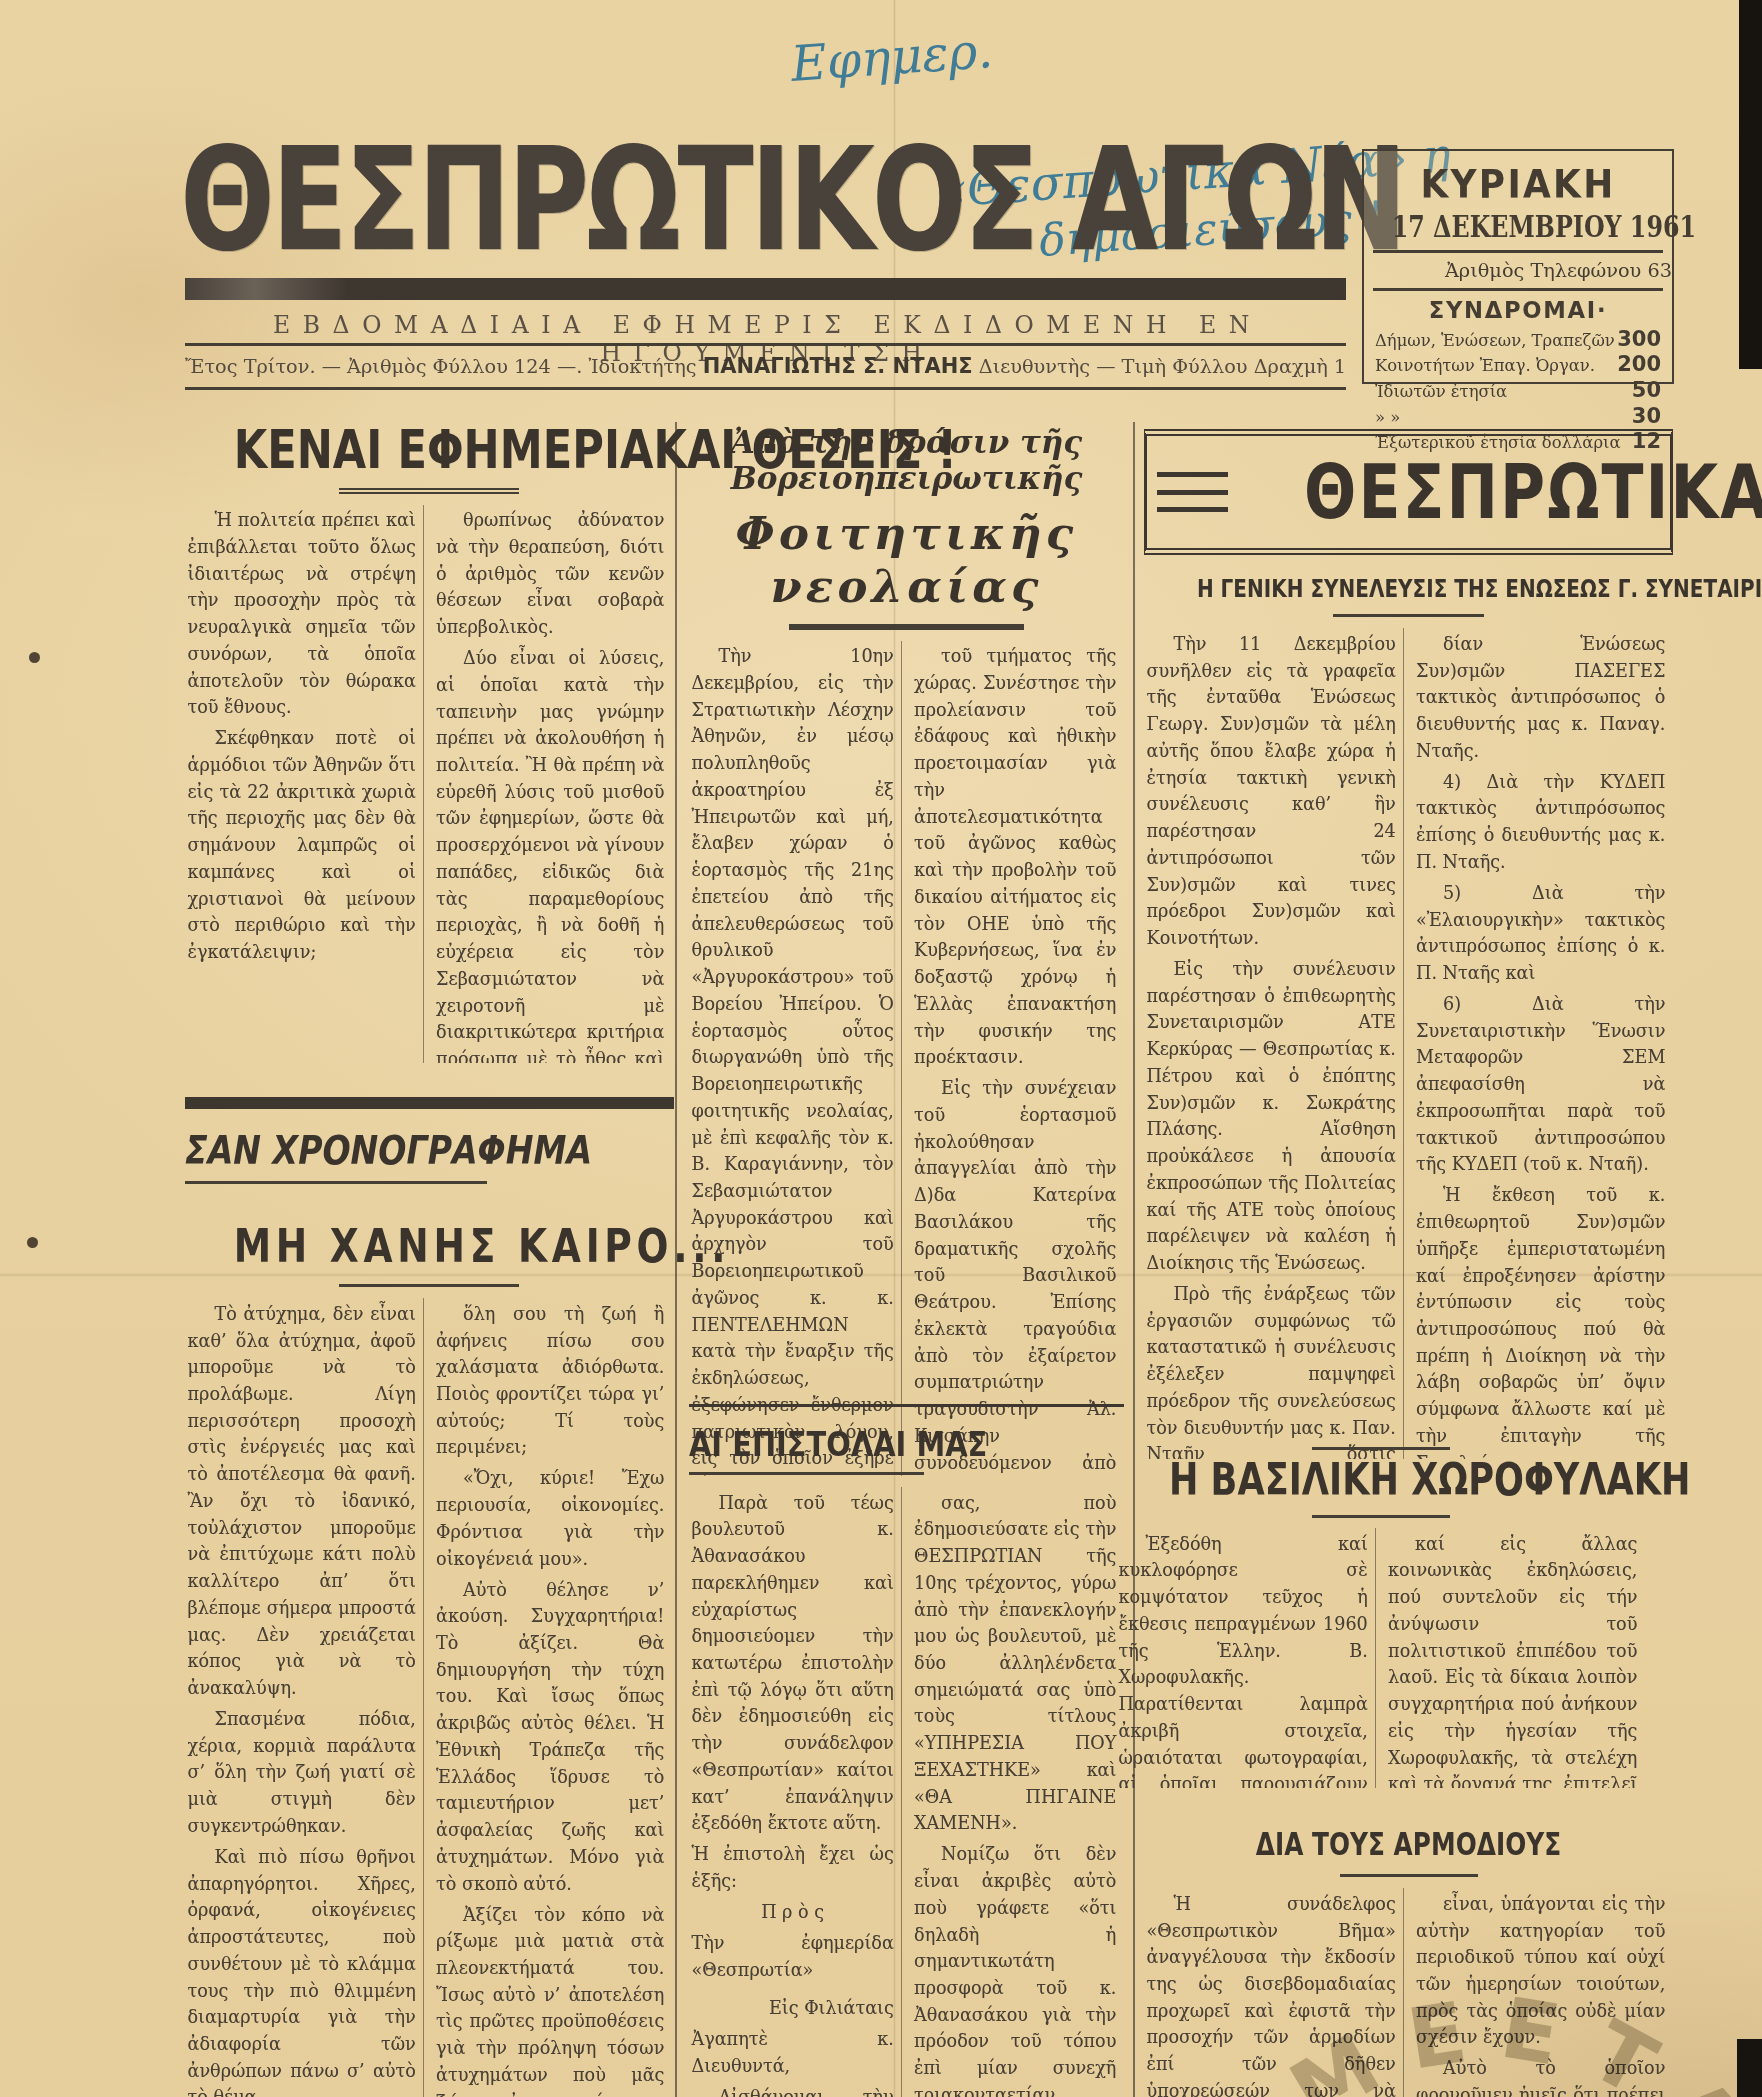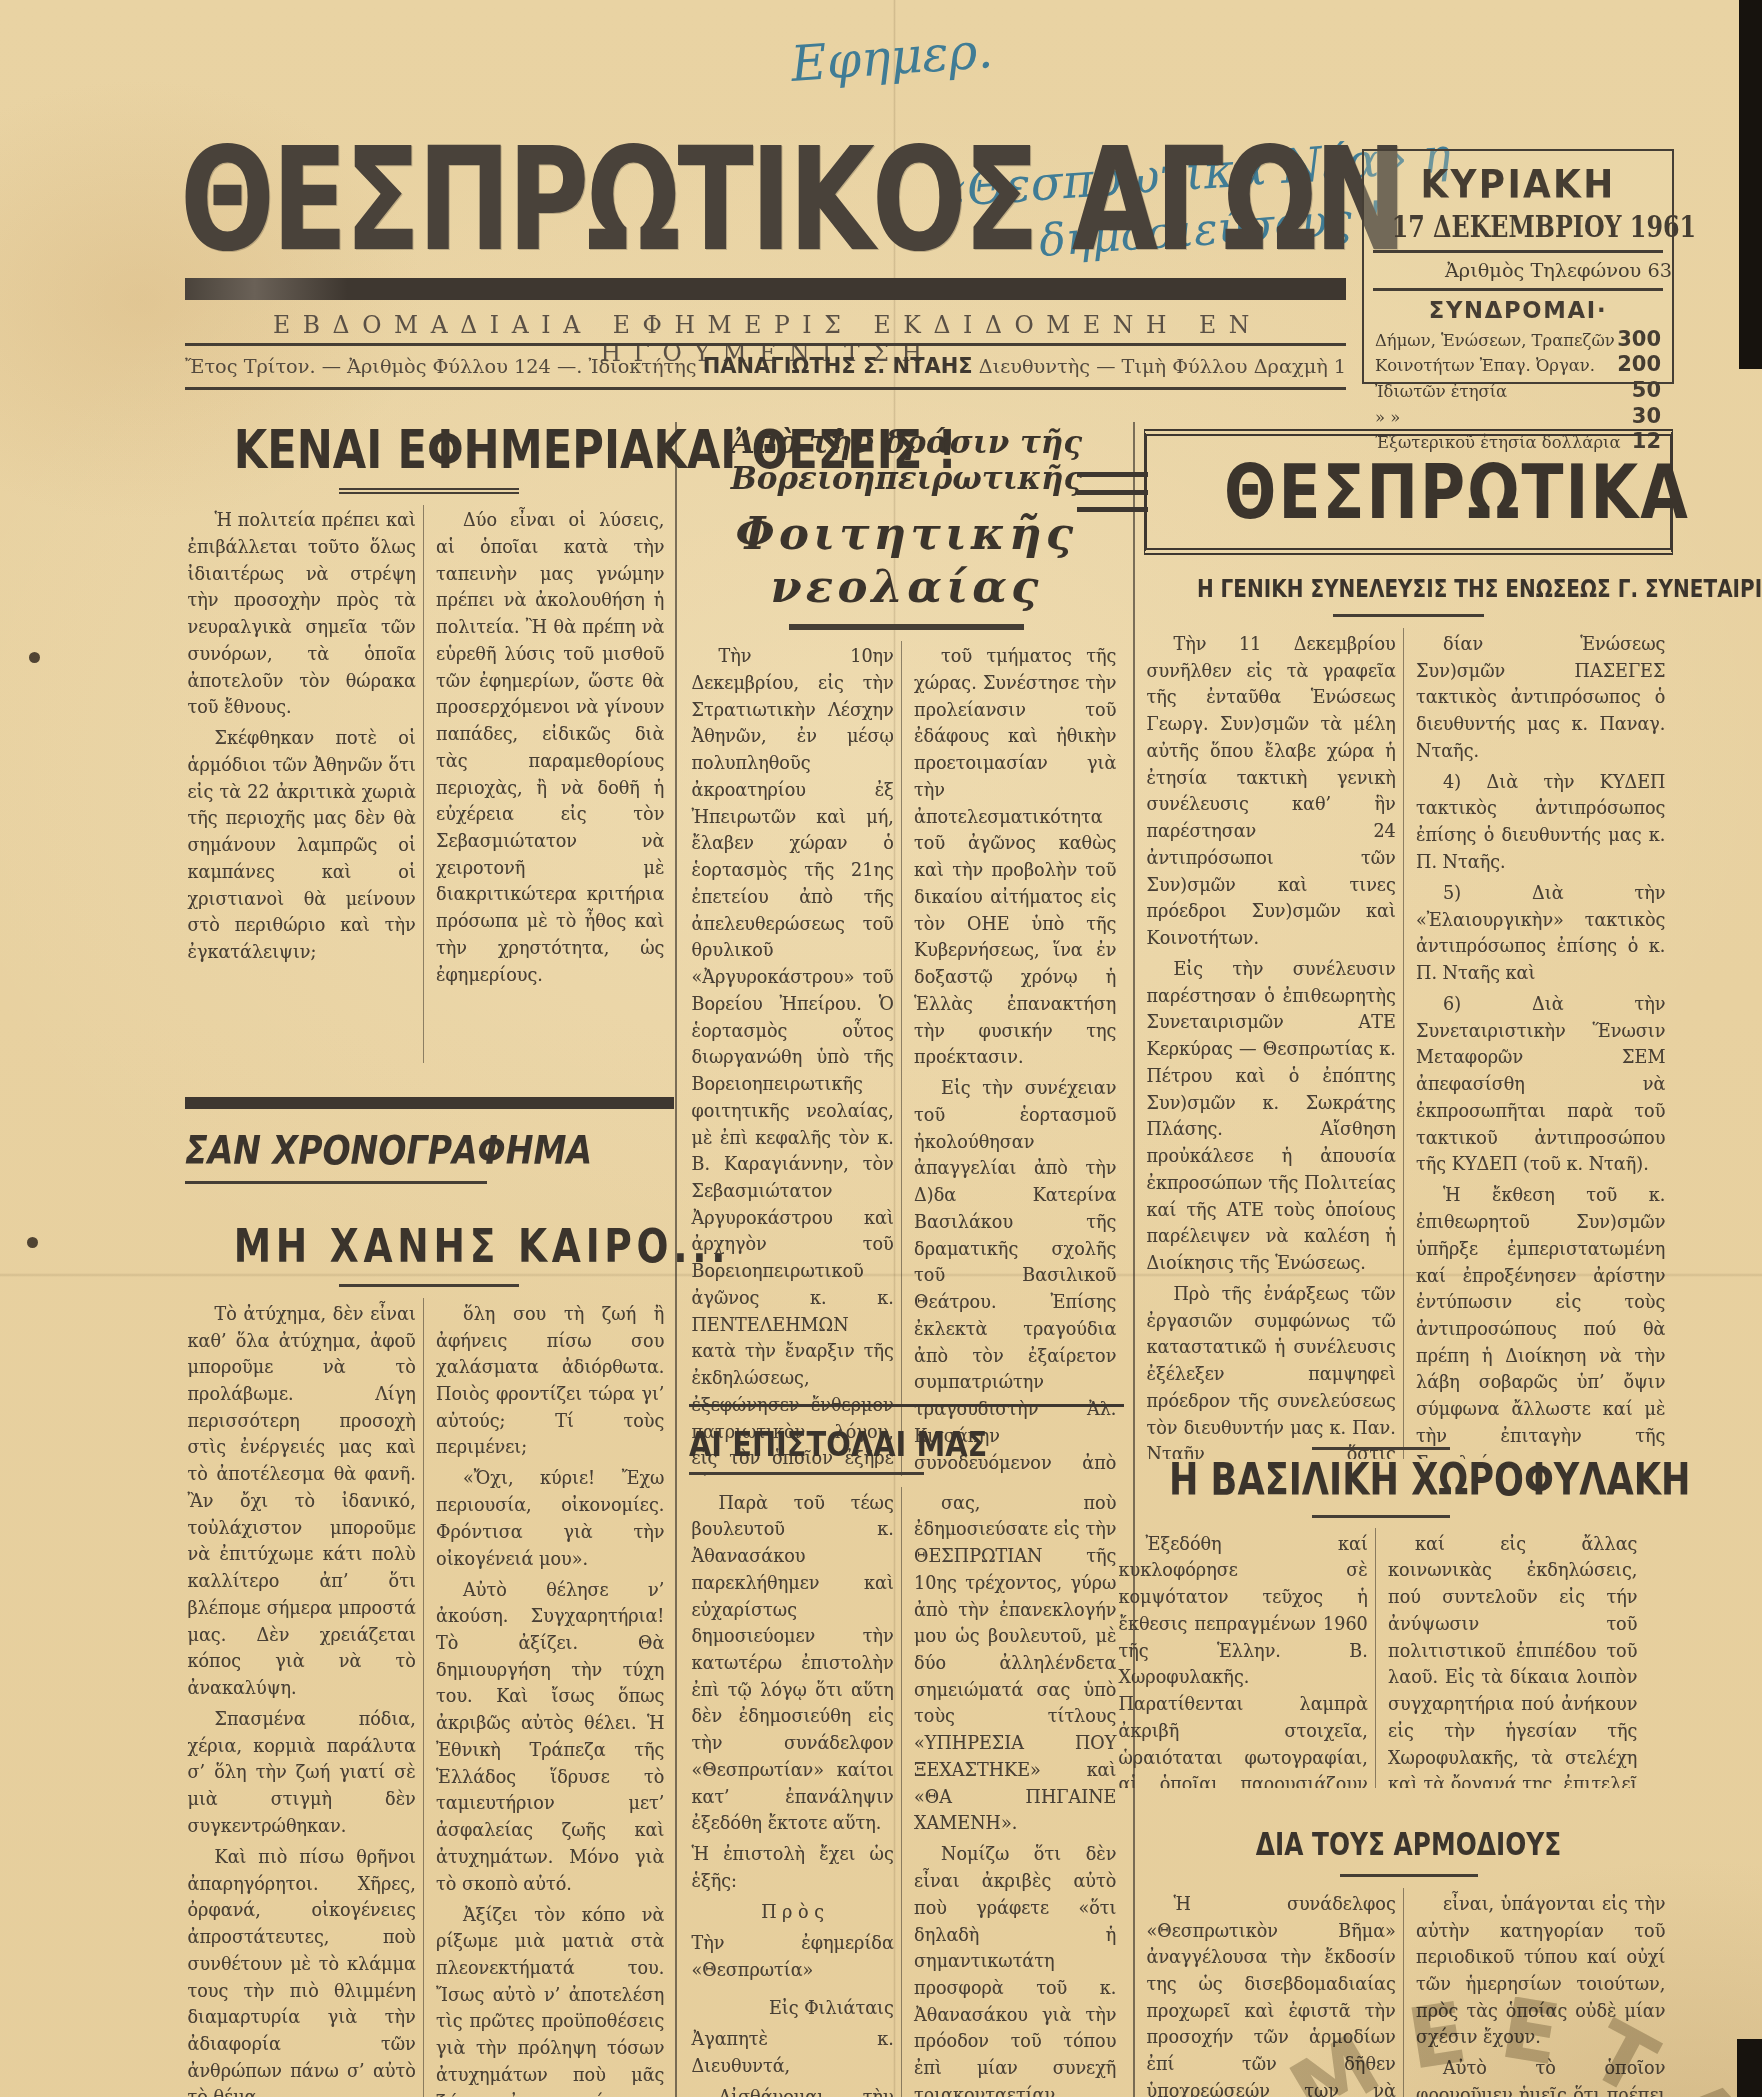--- a/index.html
+++ b/index.html
@@ -60,21 +60,21 @@
   .col + .col{border-left:1.3px solid rgba(62,54,44,.55);padding-left:11.7px;}
   .bp{margin:0 0 4.2px 0;font-size:17.6px;line-height:1.52;text-align:justify;text-indent:27px;
       color:#483f34;text-shadow:0 0 0.4px rgba(70,58,45,.35);}
   .bp.noindent{text-indent:0;}
   .bp.center{text-align:center;text-indent:0;}
   .bp.right{text-align:right;text-indent:0;margin-top:12px;}
   .hbar{position:absolute;background:#3e3730;}
   
   .tbox{position:absolute;display:flex;align-items:center;gap:25px;
     border-top:7.6px double #3e3730;border-bottom:7.6px double #3e3730;
-    border-left:3.4px solid #3e3730;border-right:3.4px solid #3e3730;box-sizing:border-box;padding:5.9px 10px;justify-content:center;}
+    border-left:3.4px solid #3e3730;border-right:3.4px solid #3e3730;box-sizing:border-box;padding:5.9px 10px;}
   .tbox .lines{flex:0 0 71px;height:40px;background:repeating-linear-gradient(180deg,#3e3730 0 5px,rgba(0,0,0,0) 5px 17.6px);}
   .tbox .word{flex:1;text-align:center;font-family:"DejaVu Sans",sans-serif;font-weight:bold;font-size:75px;
     transform:scaleX(.82);letter-spacing:2.5px;color:#3b342c;line-height:1;}
   .kicker{font-family:"DejaVu Sans",sans-serif;font-weight:bold;font-style:italic;font-size:39px;color:#3b342c;transform:scaleX(.85);transform-origin:left;white-space:nowrap;}
   .kicker-rule{height:3.8px;background:#453e35;width:302px;margin:7.6px 0 0 0;}
   
   .stamp{position:absolute;mix-blend-mode:multiply;opacity:.78;}
 </style>
 </head>
 <body>
@@ -140,20 +140,21 @@
     <div class="headline" style="font-size:54px;line-height:1">
       <span class="cond">ΚΕΝΑΙ ΕΦΗΜΕΡΙΑΚΑΙ ΘΕΣΕΙΣ !</span>
     </div>
     <div class="rule-dbl"></div>
     <div class="cols" style="height:558px">
       <div class="col">
           <p class="bp">Ἡ πολιτεία πρέπει καὶ ἐπιβάλλεται τοῦτο ὅλως ἰδιαιτέρως νὰ στρέψη τὴν προσοχὴν πρὸς τὰ νευραλγικὰ σημεῖα τῶν συνόρων, τὰ ὁποῖα ἀποτελοῦν τὸν θώρακα τοῦ ἔθνους.</p>
           <p class="bp">Σκέφθηκαν ποτὲ οἱ ἁρμόδιοι τῶν Ἀθηνῶν ὅτι εἰς τὰ 22 ἀκριτικὰ χωριὰ τῆς περιοχῆς μας δὲν θὰ σημάνουν λαμπρῶς οἱ καμπάνες καὶ οἱ χριστιανοὶ θὰ μείνουν στὸ περιθώριο καὶ τὴν ἐγκατάλειψιν;</p>
         </div>
       <div class="col">
+          <p class="bp">θρωπίνως ἀδύνατον νὰ τὴν θεραπεύση, διότι ὁ ἀριθμὸς τῶν κενῶν θέσεων εἶναι σοβαρὰ ὑπερβολικὸς.</p>
           <p class="bp">Δύο εἶναι οἱ λύσεις, αἱ ὁποῖαι κατὰ τὴν ταπεινὴν μας γνώμην πρέπει νὰ ἀκολουθήση ἡ πολιτεία. Ἢ θὰ πρέπη νὰ εὑρεθῆ λύσις τοῦ μισθοῦ τῶν ἐφημερίων, ὥστε θὰ προσερχόμενοι νὰ γίνουν παπάδες, εἰδικῶς διὰ τὰς παραμεθορίους περιοχὰς, ἢ νὰ δοθῆ ἡ εὐχέρεια εἰς τὸν Σεβασμιώτατον νὰ χειροτονῆ μὲ διακριτικώτερα κριτήρια πρόσωπα μὲ τὸ ἦθος καὶ τὴν χρηστότητα, ὡς ἐφημερίους.</p>
         </div>
     </div>
   </div>
 
   <div class="hbar" style="left:185px;top:1097px;width:489px;height:11.7px"></div>
 
   <div class="sec" style="left:185px;top:1128px;width:487px">
     <div class="kicker">ΣΑΝ ΧΡΟΝΟΓΡΑΦΗΜΑ</div>
     <div class="kicker-rule"></div>

